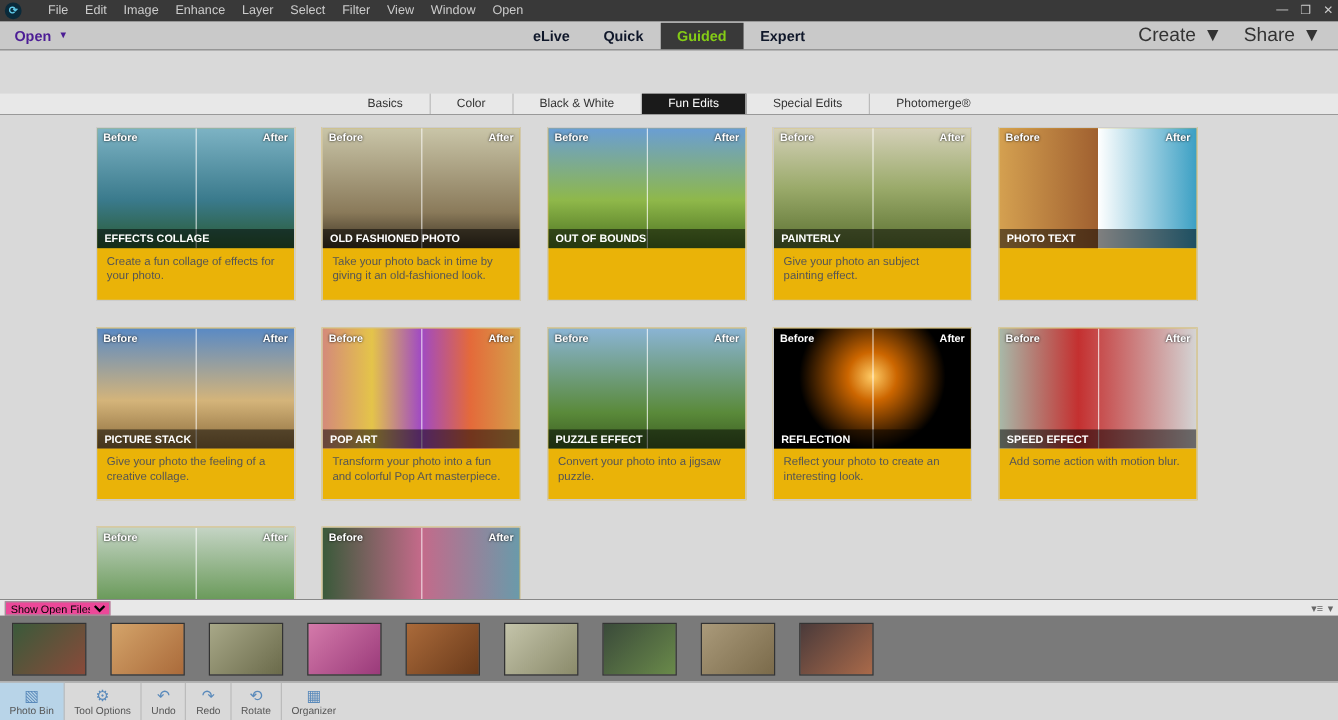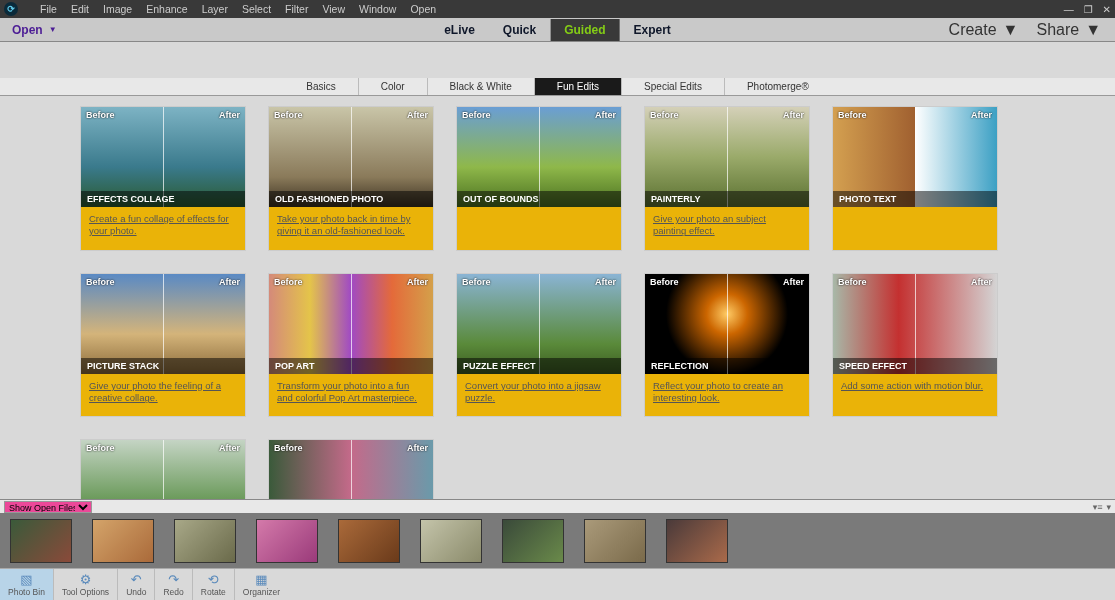--- a/index.html
+++ b/index.html
@@ -31,21 +31,21 @@
 
 .content { flex: 1; background: #d9d9d9; overflow-y: auto; padding: 10px 0 0 0; }
 .cards { display: flex; flex-wrap: wrap; gap: 22px; padding: 0 80px; }
 .card { width: 166px; background: #eab308; border: 1px solid #ccc; cursor: pointer; }
 .thumb { height: 100px; position: relative; overflow: hidden; }
 .ba-label { position: absolute; top: 3px; font-size: 9px; color: #fff; font-weight: bold; text-shadow: 0 0 2px #000; }
 .ba-left { left: 5px; }
 .ba-right { right: 5px; }
 .thumb-title { position: absolute; bottom: 0; left: 0; right: 0; background: rgba(0,0,0,.5); color: #fff; font-size: 9px; font-weight: bold; padding: 3px 6px; }
 .divider { position: absolute; top: 0; bottom: 0; width: 1px; background: rgba(255,255,255,.7); left: 50%; }
-.card-desc { padding: 6px 8px 12px 8px; font-size: 9.5px; color: #555; line-height: 1.3; min-height: 32px; text-decoration: underline; }
+.card-desc { padding: 6px 8px 12px 8px; font-size: 9.5px; color: #555; line-height: 1.3; min-height: 32px; }
 
 
 .img1 { background: linear-gradient(180deg,#7db3c4 0%,#3a7a8c 60%,#2a5a30 100%); }
 .img2 { background: linear-gradient(180deg,#c9c5a8 0%,#8a7a5a 70%,#3a3020 100%); }
 .img3 { background: linear-gradient(180deg,#6a9ed4 0%,#8fb84a 60%,#4a7020 100%); }
 .img4 { background: linear-gradient(180deg,#d4d0b8 0%,#9aaa6a 50%,#5a7030 100%); }
 .img5 { background: linear-gradient(90deg,#d4a050 0%,#a06030 50%,#fff 50%,#3ca0c4 100%); }
 .img6 { background: linear-gradient(180deg,#5a8ac4 0%,#d4b47a 60%,#8a6a3a 100%); }
 .img7 { background: linear-gradient(90deg,#d48a7a 0%,#e4c44a 25%,#a04ac4 50%,#e46a3a 75%,#d4a04a 100%); }
 .img8 { background: linear-gradient(180deg,#8ab4d4 0%,#5a8a3a 70%,#3a5a20 100%); }

